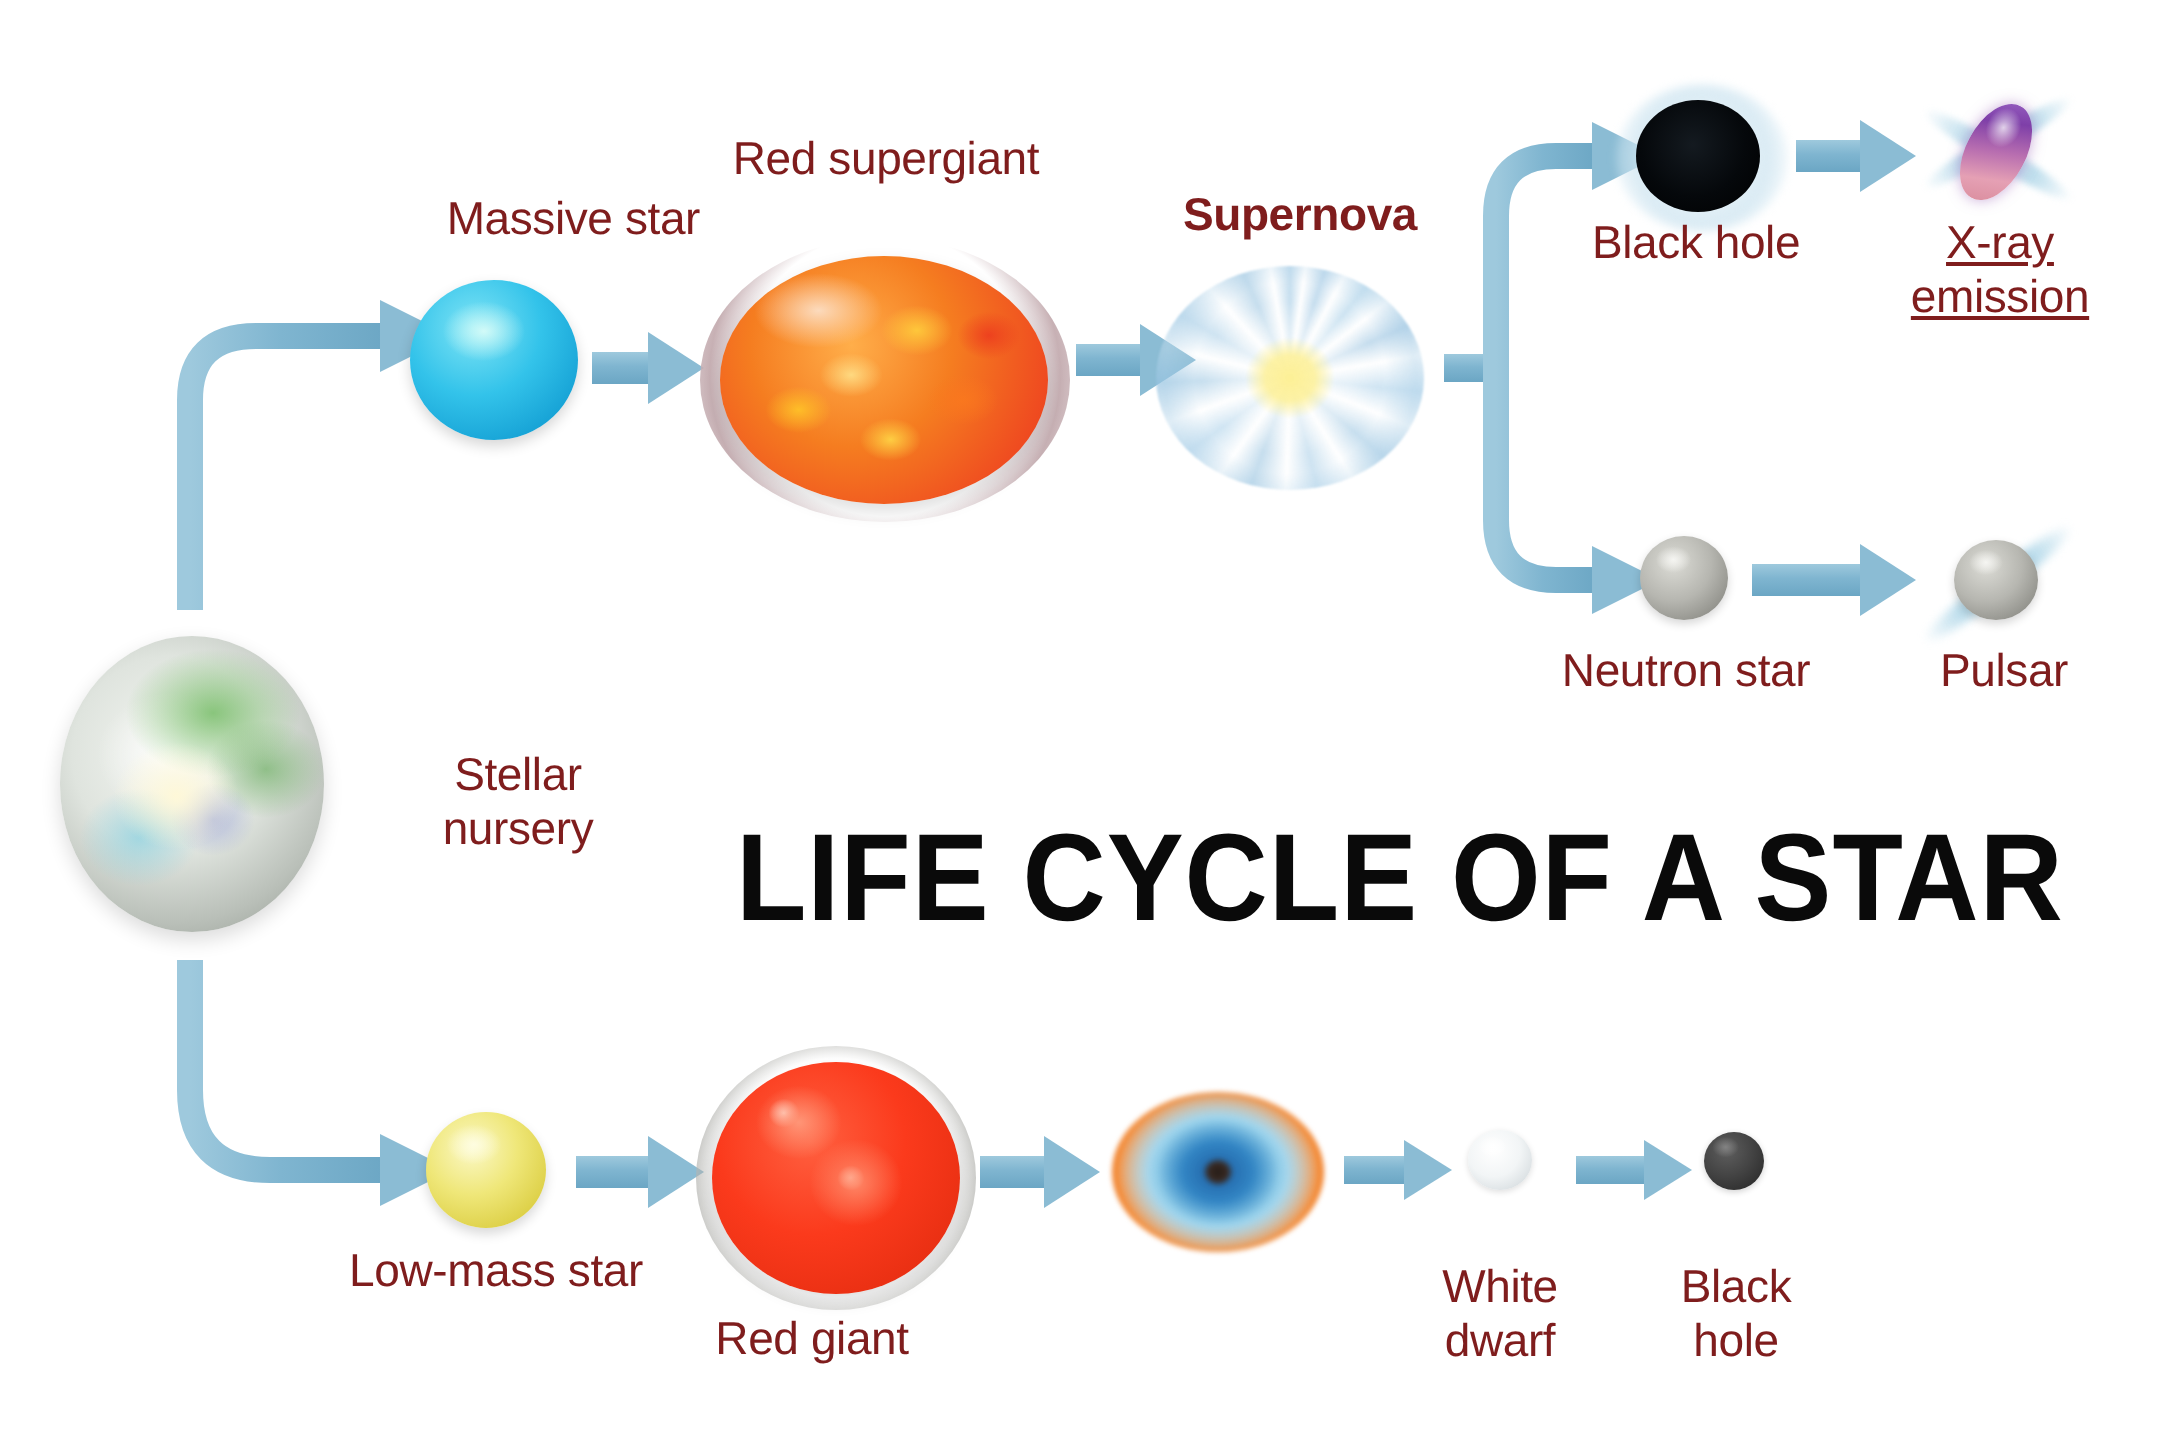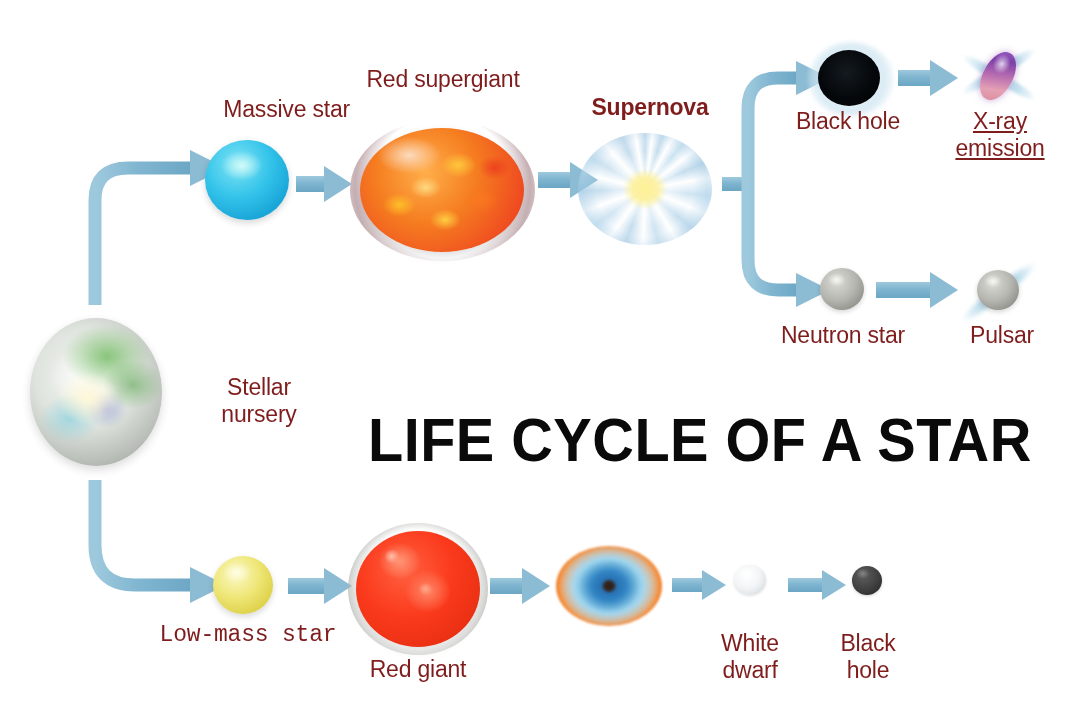--- a/index.html
+++ b/index.html
@@ -241,33 +241,33 @@
   </div>
   <div class="label" style="left:938px; top:322px; width:128px;">Pulsar</div>
 
   <div class="title" style="left:368px; top:409px;">LIFE CYCLE OF A STAR</div>
 
   <div class="body-obj" style="left:213px; top:556px; width:60px; height:58px;
               background:
                 radial-gradient(ellipse 32% 24% at 40% 28%, rgba(254,253,226,0.95) 0%, rgba(254,253,226,0) 72%),
                 radial-gradient(circle at 38% 32%, #fbf8c6 0%, #efe779 42%, #ddd047 78%, #c9bc35 100%);
               box-shadow: 0 3px 6px rgba(0,0,0,0.15);"></div>
-  <div class="label" style="left:142px; top:622px; width:212px;font-family:Liberation Mono, monospace;">Low-mass star</div>
+  <div class="label" style="left:142px; top:622px; width:212px;">Low-mass star</div>
 
   <div class="body-obj" style="left:348px; top:523px; width:140px; height:132px;
               background: radial-gradient(circle at 50% 50%, rgba(185,185,180,0) 62%, rgba(180,180,176,0.9) 76%, rgba(196,196,192,0.45) 92%, rgba(196,196,192,0) 100%);"></div>
   <div class="body-obj" style="left:356px; top:531px; width:124px; height:116px;
               background:
                 radial-gradient(ellipse 24% 22% at 35% 26%, rgba(255,160,130,0.85) 0%, rgba(255,160,130,0) 72%),
                 radial-gradient(ellipse 26% 26% at 58% 52%, rgba(255,150,118,0.8) 0%, rgba(255,150,118,0) 72%),
                 radial-gradient(ellipse 8% 8% at 29% 22%, rgba(255,235,225,0.9) 0%, rgba(255,235,225,0) 78%),
                 radial-gradient(ellipse 7% 7% at 56% 50%, rgba(255,225,210,0.85) 0%, rgba(255,225,210,0) 78%),
                 radial-gradient(circle at 40% 34%, #ff6040 0%, #fb3a1c 44%, #e82f12 80%, #cf2a10 100%);
               box-shadow: 0 4px 8px rgba(0,0,0,0.13);"></div>
-  <div class="label" style="left:348px; top:656px; width:140px;">Red giant</div>
+  <div class="label" style="left:336px; top:656px; width:140px;">Red giant</div>
 
   <div style="position:absolute; left:556px; top:546px; width:106px; height:80px;
               border-radius:50%;
               background:
                 radial-gradient(ellipse 9% 11% at 50% 50%, #241c18 0%, #3a2a22 52%, rgba(58,42,34,0) 80%),
                 radial-gradient(ellipse 34% 38% at 50% 50%, rgba(26,90,160,0.95) 0%, rgba(42,126,192,0.9) 48%, rgba(42,126,192,0) 86%),
                 radial-gradient(ellipse 52% 56% at 50% 50%, rgba(63,168,216,0.85) 0%, rgba(63,168,216,0.55) 58%, rgba(63,168,216,0) 90%),
                 radial-gradient(ellipse 74% 78% at 50% 50%, rgba(240,120,24,0) 44%, rgba(240,120,24,0.9) 66%, rgba(224,58,32,0.85) 84%, rgba(224,58,32,0) 100%);
               filter: blur(1.2px);"></div>
 

